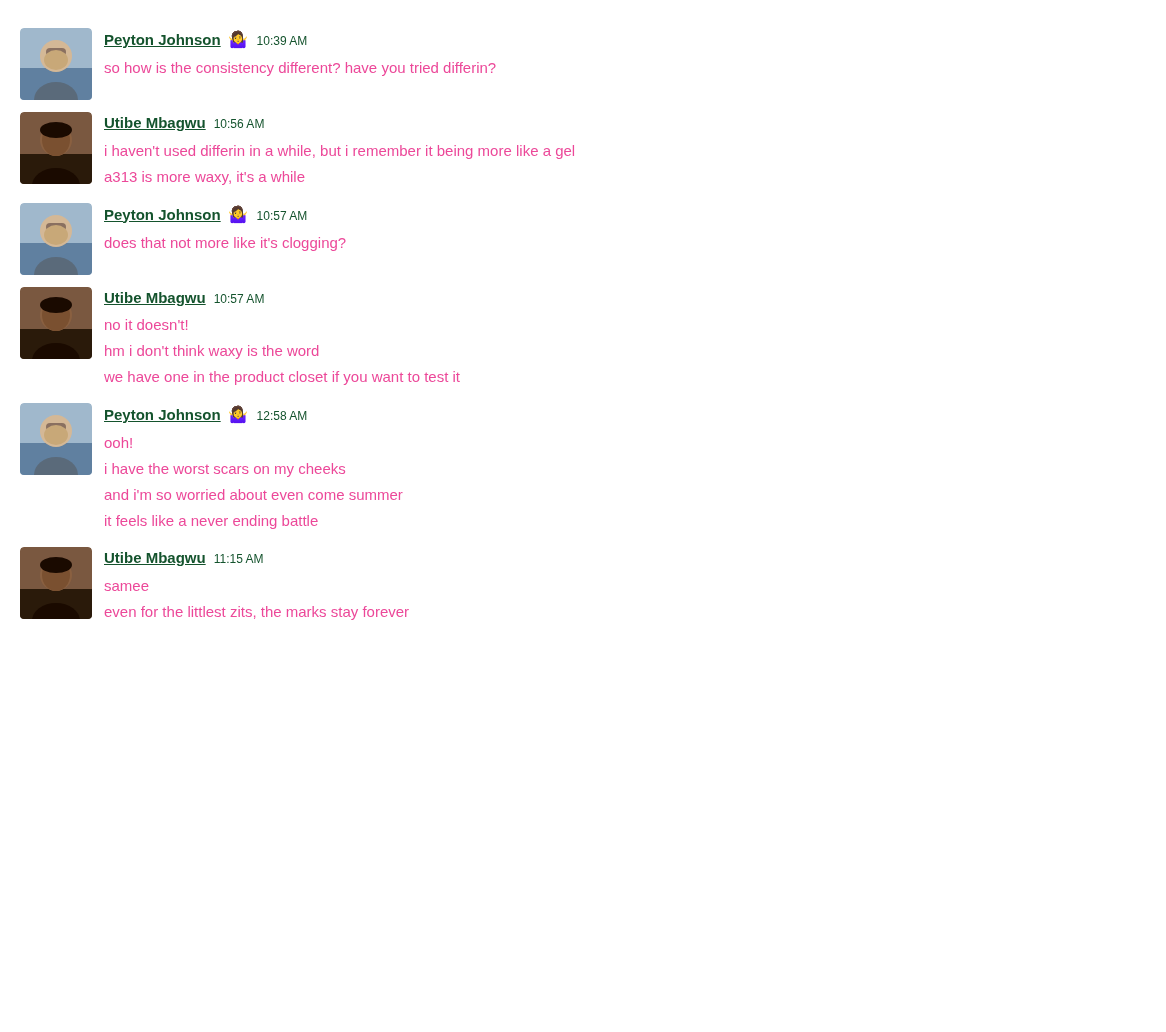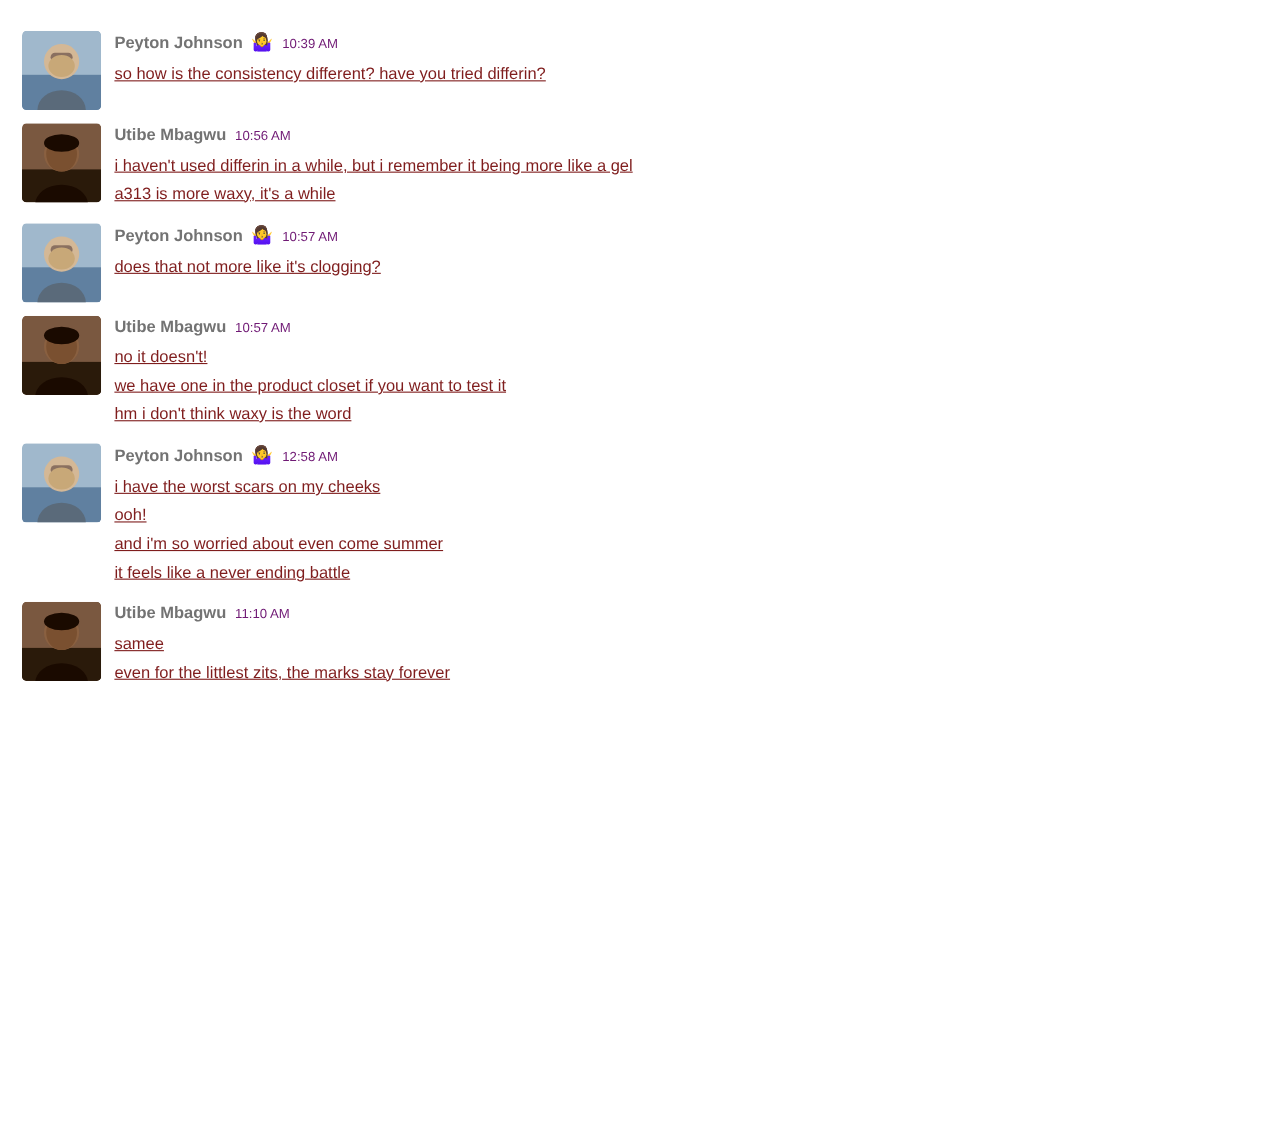--- a/index.html
+++ b/index.html
@@ -34,39 +34,39 @@
     .message-header {
       display: flex;
       align-items: baseline;
       gap: 8px;
       margin-bottom: 4px;
     }
 
     .username {
       font-weight: 900;
       font-size: 15px;
-      color: #737373;
+      color: #14532d;
+      text-decoration: underline;
     }
 
     .timestamp {
       font-size: 12px;
-      color: #701a75;
+      color: #14532d;
       font-weight: 400;
     }
 
     .emoji {
       font-size: 16px;
     }
 
     .message-line {
       font-size: 15px;
-      color: #7f1d1d;
+      color: #ec4899;
       line-height: 1.6;
       margin-bottom: 2px;
-      text-decoration: underline;
     }
 
     
     .avatar-img {
       width: 72px;
       height: 72px;
       border-radius: 4px;
       position: relative;
       overflow: hidden;
     }
@@ -145,60 +145,60 @@
           <ellipse cx="36" cy="28" rx="14" ry="16" fill="#7a5030"></ellipse>
           <ellipse cx="36" cy="18" rx="16" ry="8" fill="#1a0a00"></ellipse>
         </svg>
       </div>
       <div class="message-content">
         <div class="message-header">
           <span class="username">Utibe Mbagwu</span>
           <span class="timestamp">10:57 AM</span>
         </div>
         <div class="message-line">no it doesn't!</div>
+        <div class="message-line">hm i don't think waxy is the word</div>
         <div class="message-line">we have one in the product closet if you want to test it</div>
-        <div class="message-line">hm i don't think waxy is the word</div>
       </div>
     </div>
     <div class="message-group">
       <div class="avatar-img">
         <svg width="72" height="72" viewBox="0 0 72 72" xmlns="http://www.w3.org/2000/svg">
           <rect width="72" height="72" fill="#a0b8cc" rx="4"></rect>
           <rect y="40" width="72" height="32" fill="#6080a0" rx="0"></rect>
           <circle cx="36" cy="28" r="16" fill="#d4b896"></circle>
           <ellipse cx="36" cy="72" rx="22" ry="18" fill="#5a6a7a"></ellipse>
           <rect x="26" y="20" width="20" height="8" rx="4" fill="#8a7060"></rect>
           <ellipse cx="36" cy="32" rx="12" ry="10" fill="#c8a878"></ellipse>
         </svg>
       </div>
       <div class="message-content">
         <div class="message-header">
           <span class="username">Peyton Johnson</span>
           <span class="emoji">🤷‍♀️</span>
           <span class="timestamp">12:58 AM</span>
         </div>
+        <div class="message-line">ooh!</div>
         <div class="message-line">i have the worst scars on my cheeks</div>
-        <div class="message-line">ooh!</div>
         <div class="message-line">and i'm so worried about even come summer</div>
         <div class="message-line">it feels like a never ending battle</div>
       </div>
     </div>
     <div class="message-group">
       <div class="avatar-img">
         <svg width="72" height="72" viewBox="0 0 72 72" xmlns="http://www.w3.org/2000/svg">
           <rect width="72" height="72" fill="#7a5840" rx="4"></rect>
           <rect y="42" width="72" height="30" fill="#2a1a0a" rx="0"></rect>
           <circle cx="36" cy="28" r="16" fill="#8a6040"></circle>
           <ellipse cx="36" cy="74" rx="24" ry="18" fill="#1a0a00"></ellipse>
           <ellipse cx="36" cy="28" rx="14" ry="16" fill="#7a5030"></ellipse>
           <ellipse cx="36" cy="18" rx="16" ry="8" fill="#1a0a00"></ellipse>
         </svg>
       </div>
       <div class="message-content">
         <div class="message-header">
           <span class="username">Utibe Mbagwu</span>
-          <span class="timestamp">11:10 AM</span>
+          <span class="timestamp">11:15 AM</span>
         </div>
         <div class="message-line">samee</div>
         <div class="message-line">even for the littlest zits, the marks stay forever</div>
       </div>
     </div>
   </div>
 
 </body></html>

